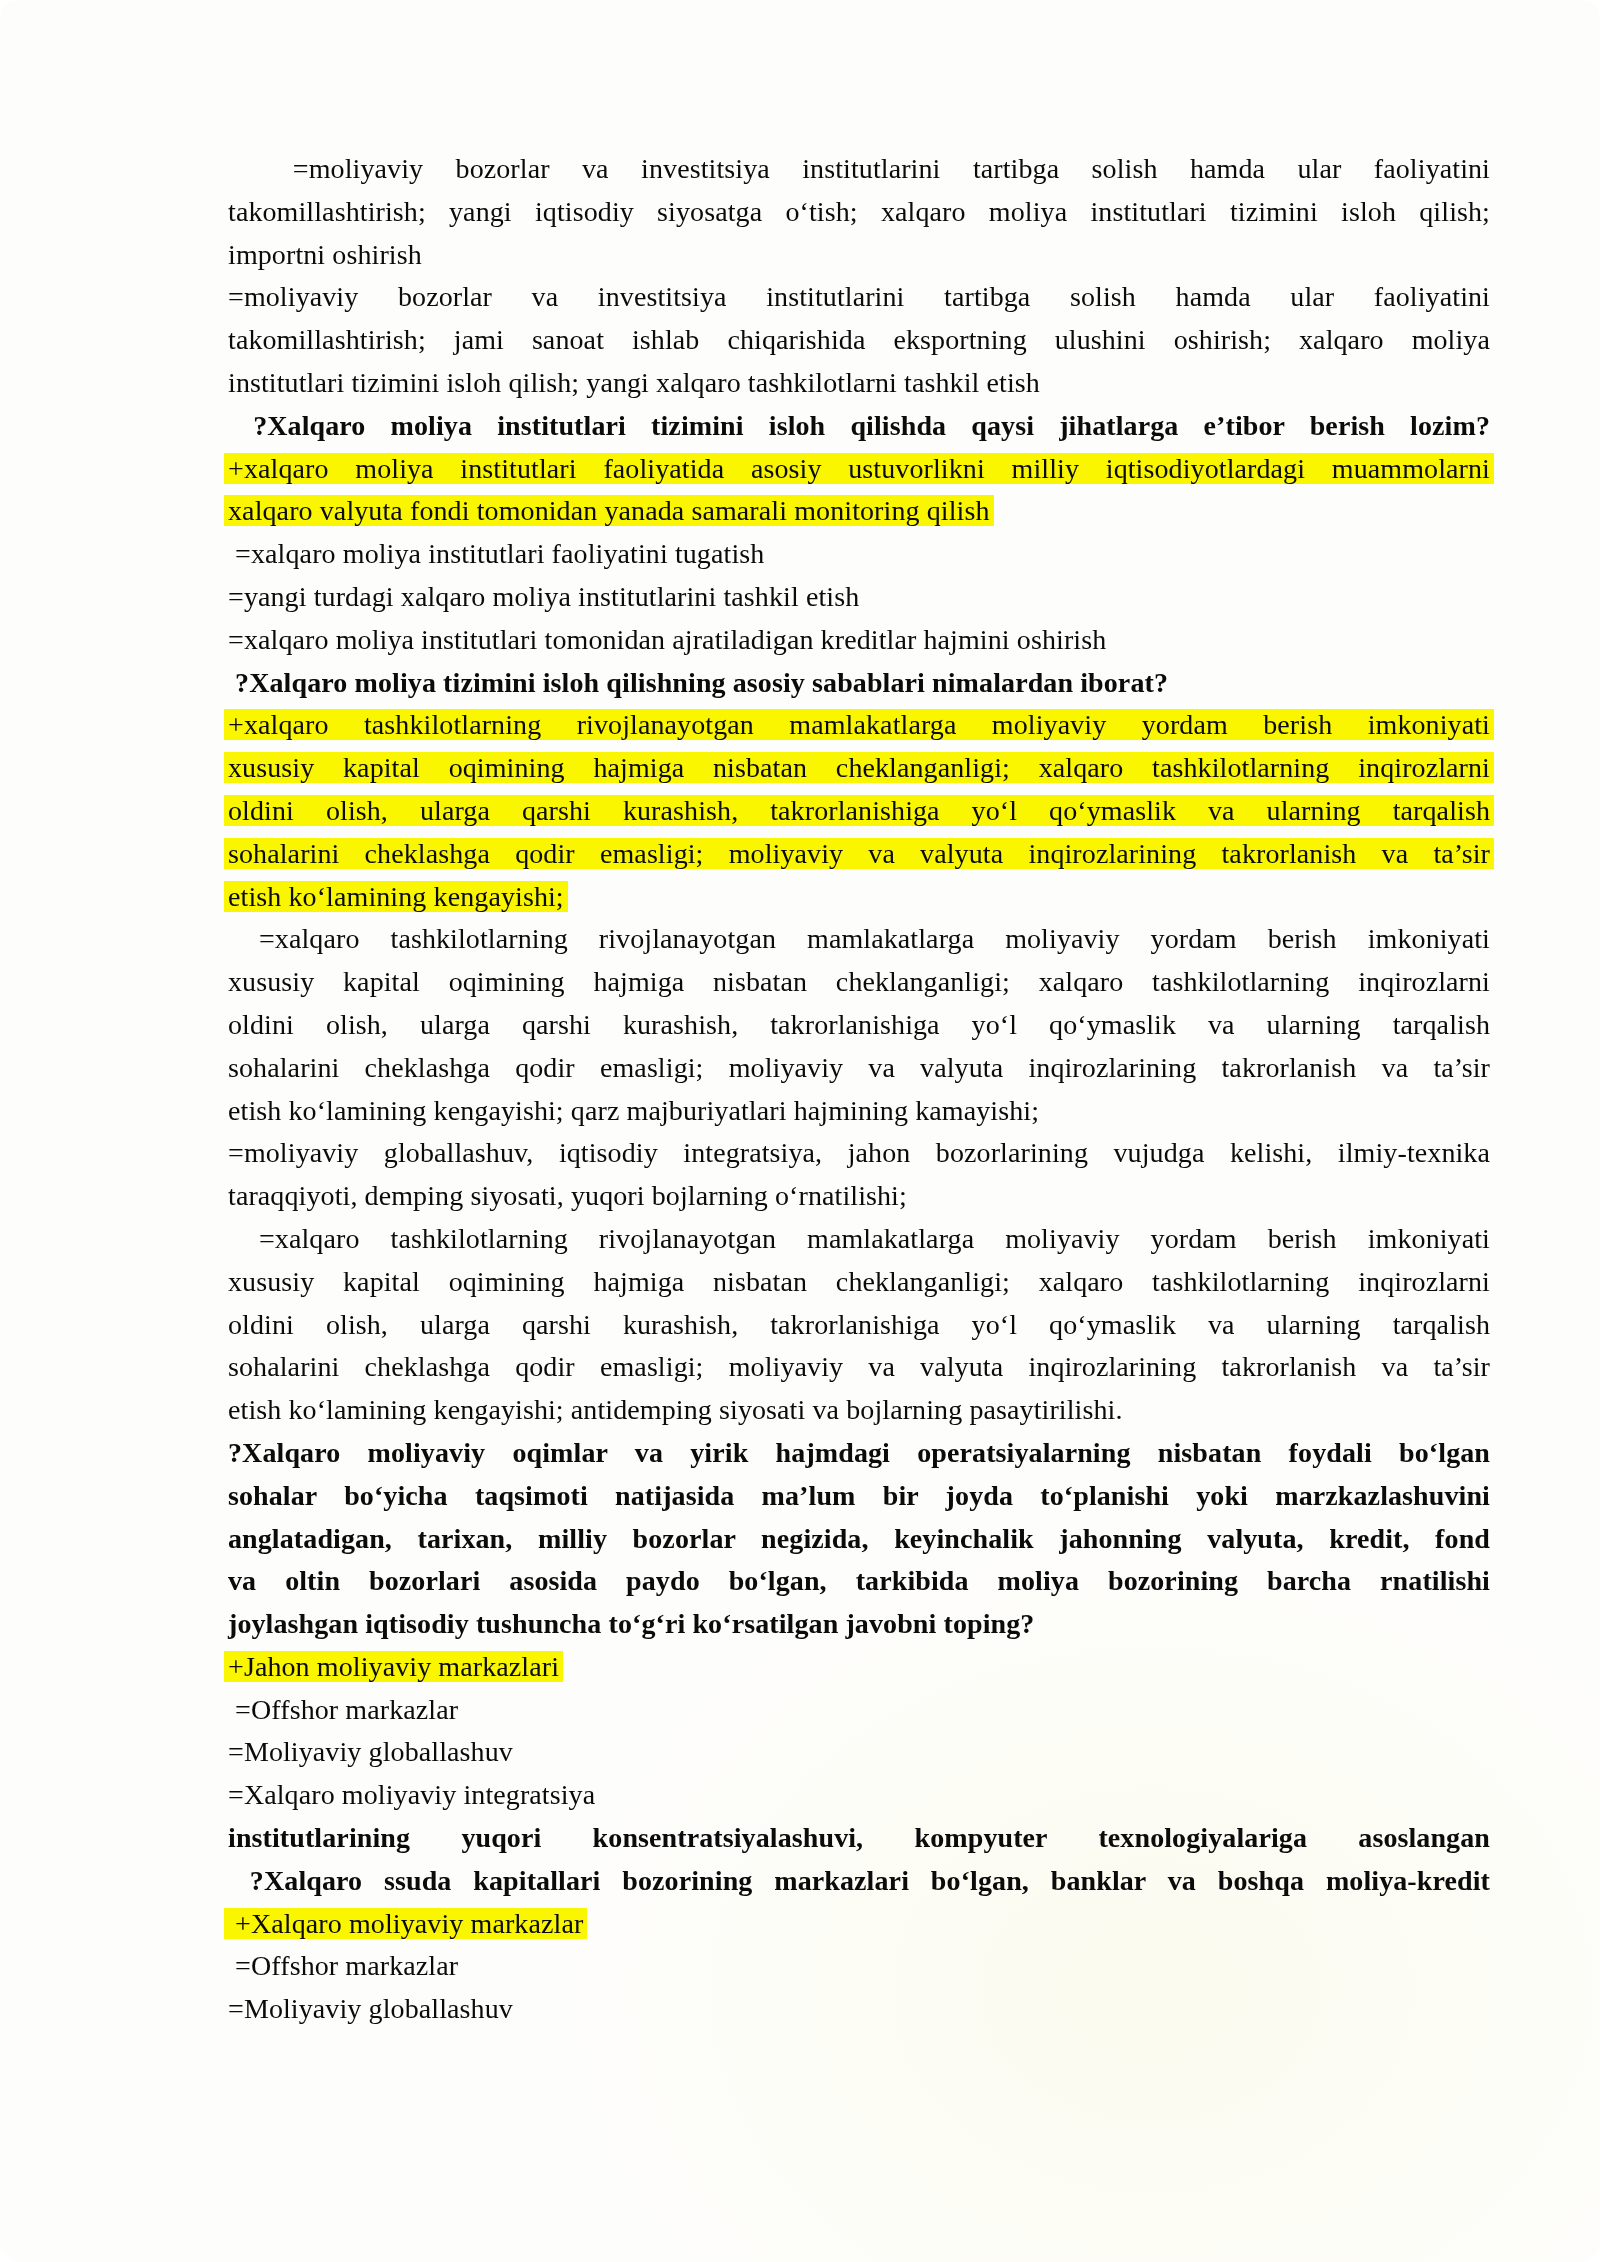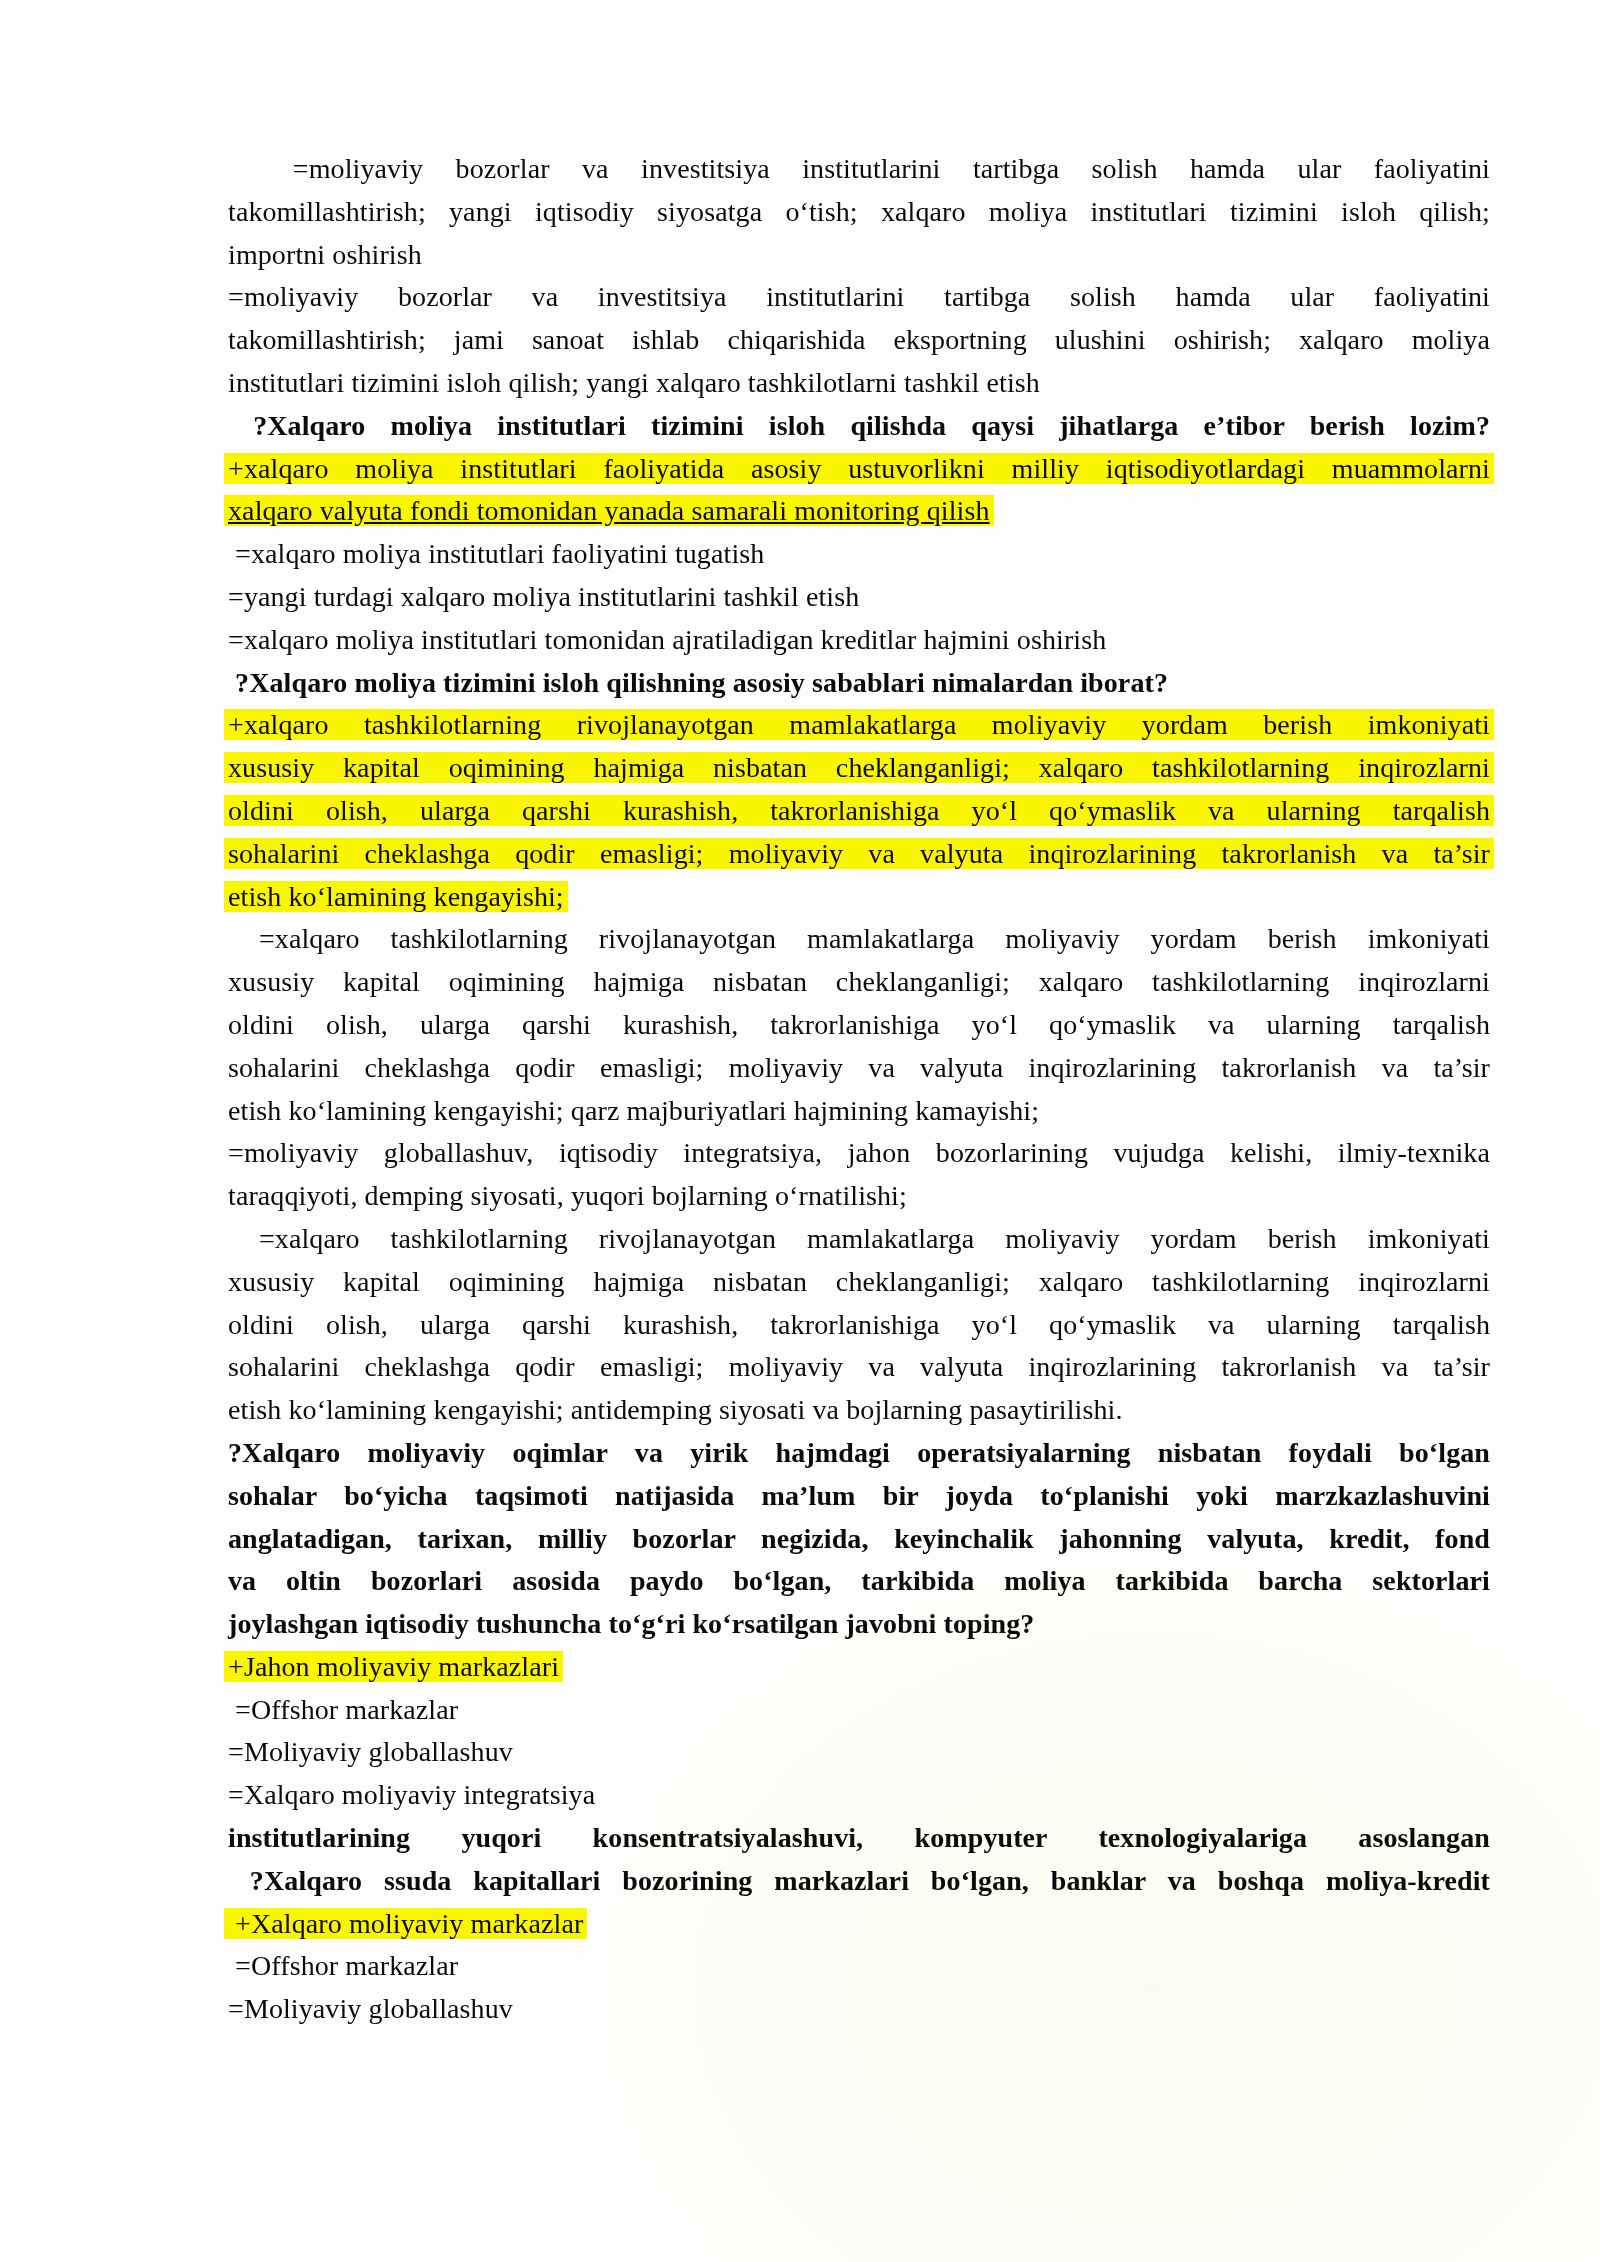--- a/index.html
+++ b/index.html
@@ -62,21 +62,21 @@
       <div class="block answer-wrong">
         <div class="line stretch"><span class="txt">=moliyaviy bozorlar va investitsiya institutlarini tartibga solish hamda ular faoliyatini</span></div>
         <div class="line stretch"><span class="txt">takomillashtirish; jami sanoat ishlab chiqarishida eksportning ulushini oshirish; xalqaro moliya</span></div>
         <div class="line"><span class="txt">institutlari tizimini isloh qilish; yangi xalqaro tashkilotlarni tashkil etish</span></div>
       </div>
       <div class="block question">
         <div class="line stretch"><span class="txt">&nbsp;?Xalqaro moliya institutlari tizimini isloh qilishda qaysi jihatlarga e’tibor berish lozim?</span></div>
       </div>
       <div class="block answer-correct">
         <div class="line stretch"><span class="hl" style="background: rgb(249, 246, 0);">+xalqaro moliya institutlari faoliyatida asosiy ustuvorlikni milliy iqtisodiyotlardagi muammolarni</span></div>
-        <div class="line"><span class="hl" style="background: rgb(249, 246, 0); text-decoration: underline;">xalqaro valyuta fondi tomonidan yanada samarali monitoring qilish</span></div>
+        <div class="line"><span class="hl" style="background: rgb(249, 246, 0);">xalqaro valyuta fondi tomonidan yanada samarali monitoring qilish</span></div>
       </div>
       <div class="block answer-wrong">
         <div class="line"><span class="txt">&nbsp;=xalqaro moliya institutlari faoliyatini tugatish</span></div>
       </div>
       <div class="block answer-wrong">
         <div class="line"><span class="txt">=yangi turdagi xalqaro moliya institutlarini tashkil etish</span></div>
       </div>
       <div class="block answer-wrong">
         <div class="line"><span class="txt">=xalqaro moliya institutlari tomonidan ajratiladigan kreditlar hajmini oshirish</span></div>
       </div>
@@ -105,21 +105,21 @@
         <div class="line stretch"><span class="txt">&nbsp;=xalqaro tashkilotlarning rivojlanayotgan mamlakatlarga moliyaviy yordam berish imkoniyati</span></div>
         <div class="line stretch"><span class="txt">xususiy kapital oqimining hajmiga nisbatan cheklanganligi; xalqaro tashkilotlarning inqirozlarni</span></div>
         <div class="line stretch"><span class="txt">oldini olish, ularga qarshi kurashish, takrorlanishiga yo‘l qo‘ymaslik va ularning tarqalish</span></div>
         <div class="line stretch"><span class="txt">sohalarini cheklashga qodir emasligi; moliyaviy va valyuta inqirozlarining takrorlanish va ta’sir</span></div>
         <div class="line"><span class="txt">etish ko‘lamining kengayishi; antidemping siyosati va bojlarning pasaytirilishi.</span></div>
       </div>
       <div class="block question">
         <div class="line stretch"><span class="txt">?Xalqaro moliyaviy oqimlar va yirik hajmdagi operatsiyalarning nisbatan foydali bo‘lgan</span></div>
         <div class="line stretch"><span class="txt">sohalar bo‘yicha taqsimoti natijasida ma’lum bir joyda to‘planishi yoki marzkazlashuvini</span></div>
         <div class="line stretch"><span class="txt">anglatadigan, tarixan, milliy bozorlar negizida, keyinchalik jahonning valyuta, kredit, fond</span></div>
-        <div class="line stretch"><span class="txt">va oltin bozorlari asosida paydo bo‘lgan, tarkibida moliya tarkibida barcha  sektorlari</span></div>
+        <div class="line stretch"><span class="txt">va oltin bozorlari asosida paydo bo‘lgan, tarkibida moliya bozorining barcha  rnatilishi</span></div>
         <div class="line"><span class="txt">joylashgan iqtisodiy tushuncha to‘g‘ri ko‘rsatilgan javobni toping?</span></div>
       </div>
       <div class="block answer-correct">
         <div class="line"><span class="hl" style="background: rgb(249, 246, 0);">+Jahon moliyaviy markazlari</span></div>
       </div>
       <div class="block answer-wrong">
         <div class="line"><span class="txt">&nbsp;=Offshor markazlar</span></div>
       </div>
       <div class="block answer-wrong">
         <div class="line"><span class="txt">=Moliyaviy globallashuv</span></div>

